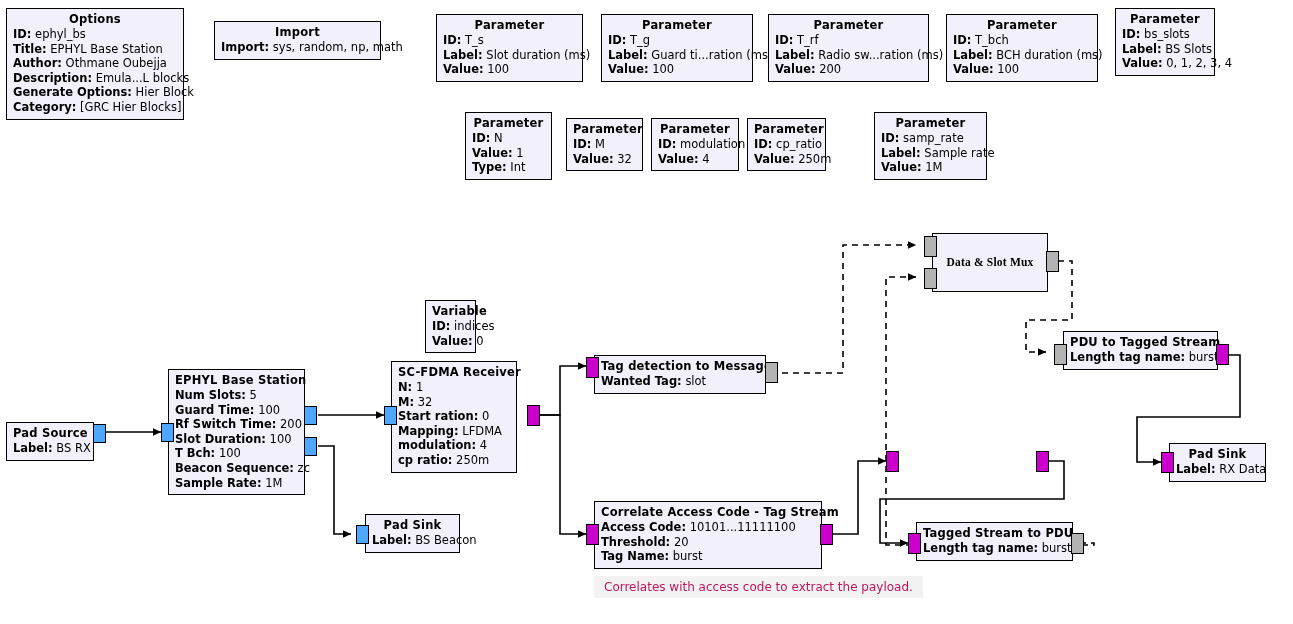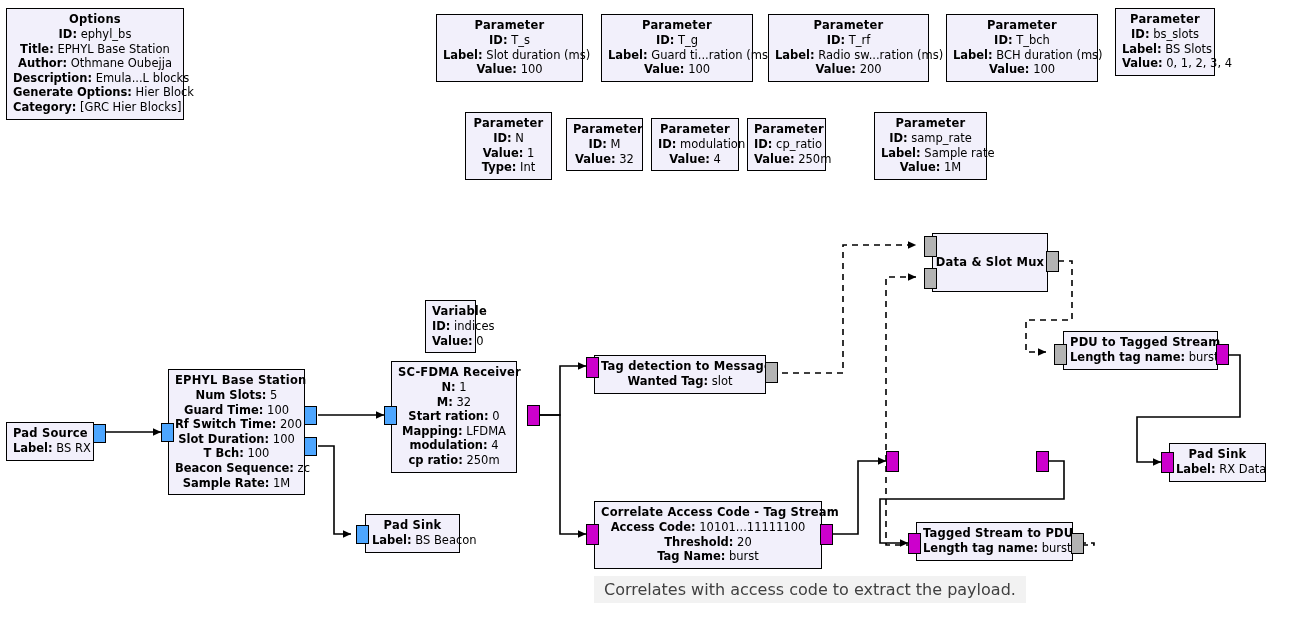--- a/index.html
+++ b/index.html
@@ -28,36 +28,36 @@
     font-weight:bold;
     text-align:center;
     display:block;
     letter-spacing:.2px;
     line-height:15px;
   }
   .blk .row{display:block;line-height:14.6px;}
   .blk .row b{font-weight:bold;}
   .blk .row .v{font-weight:normal;}
   .blk.center{text-align:center;}
-  .blk.center .row{text-align:center;}
-  .blk.titleonly{display:flex;align-items:center;justify-content:flex-end;padding:0;}
+  .blk.center .row{text-align:left;}
+  .blk.titleonly{display:flex;align-items:center;justify-content:flex-end;padding:0;font-family:Liberation Serif, serif;}
   .blk.titleonly .ttl{width:100%;}
 
   
   .port{position:absolute;box-sizing:border-box;border:1px solid #000;}
   .port.stream{background:#4da6ff;}
   .port.msg{background:#cc00cc;}
   .port.msgout{background:#b3b3b3;}
 
   
   .comment{
     position:absolute;
     background:#f2f2f2;
-    color:#404040;
-    font-size:16px;
+    color:#be185d;
+    font-size:12px;
     padding:4px 10px;
     white-space:nowrap;
   }
 
   
   #wires{position:absolute;left:0;top:0;width:1293px;height:624px;pointer-events:none;}
 </style>
 </head>
 <body>
 
@@ -100,20 +100,24 @@
   <div class="blk center" style="left:6px;top:8px;width:178px;">
     <span class="ttl">Options</span>
     <span class="row"><b>ID:</b> <span class="v">ephyl_bs</span></span>
     <span class="row"><b>Title:</b> <span class="v">EPHYL Base Station</span></span>
     <span class="row"><b>Author:</b> <span class="v">Othmane Oubejja</span></span>
     <span class="row"><b>Description:</b> <span class="v">Emula...L blocks</span></span>
     <span class="row"><b>Generate Options:</b> <span class="v">Hier Block</span></span>
     <span class="row"><b>Category:</b> <span class="v">[GRC Hier Blocks]</span></span>
   </div>
 
+  <div class="blk center" style="left:214px;top:21px;width:167px;">
+    <span class="ttl">Import</span>
+    <span class="row"><b>Import:</b> <span class="v">sys, random, np, math</span></span>
+  </div>
 
   <div class="blk center" style="left:436px;top:14px;width:147px;">
     <span class="ttl">Parameter</span>
     <span class="row"><b>ID:</b> <span class="v">T_s</span></span>
     <span class="row"><b>Label:</b> <span class="v">Slot duration (ms)</span></span>
     <span class="row"><b>Value:</b> <span class="v">100</span></span>
   </div>
 
   <div class="blk center" style="left:601px;top:14px;width:152px;">
     <span class="ttl">Parameter</span>

